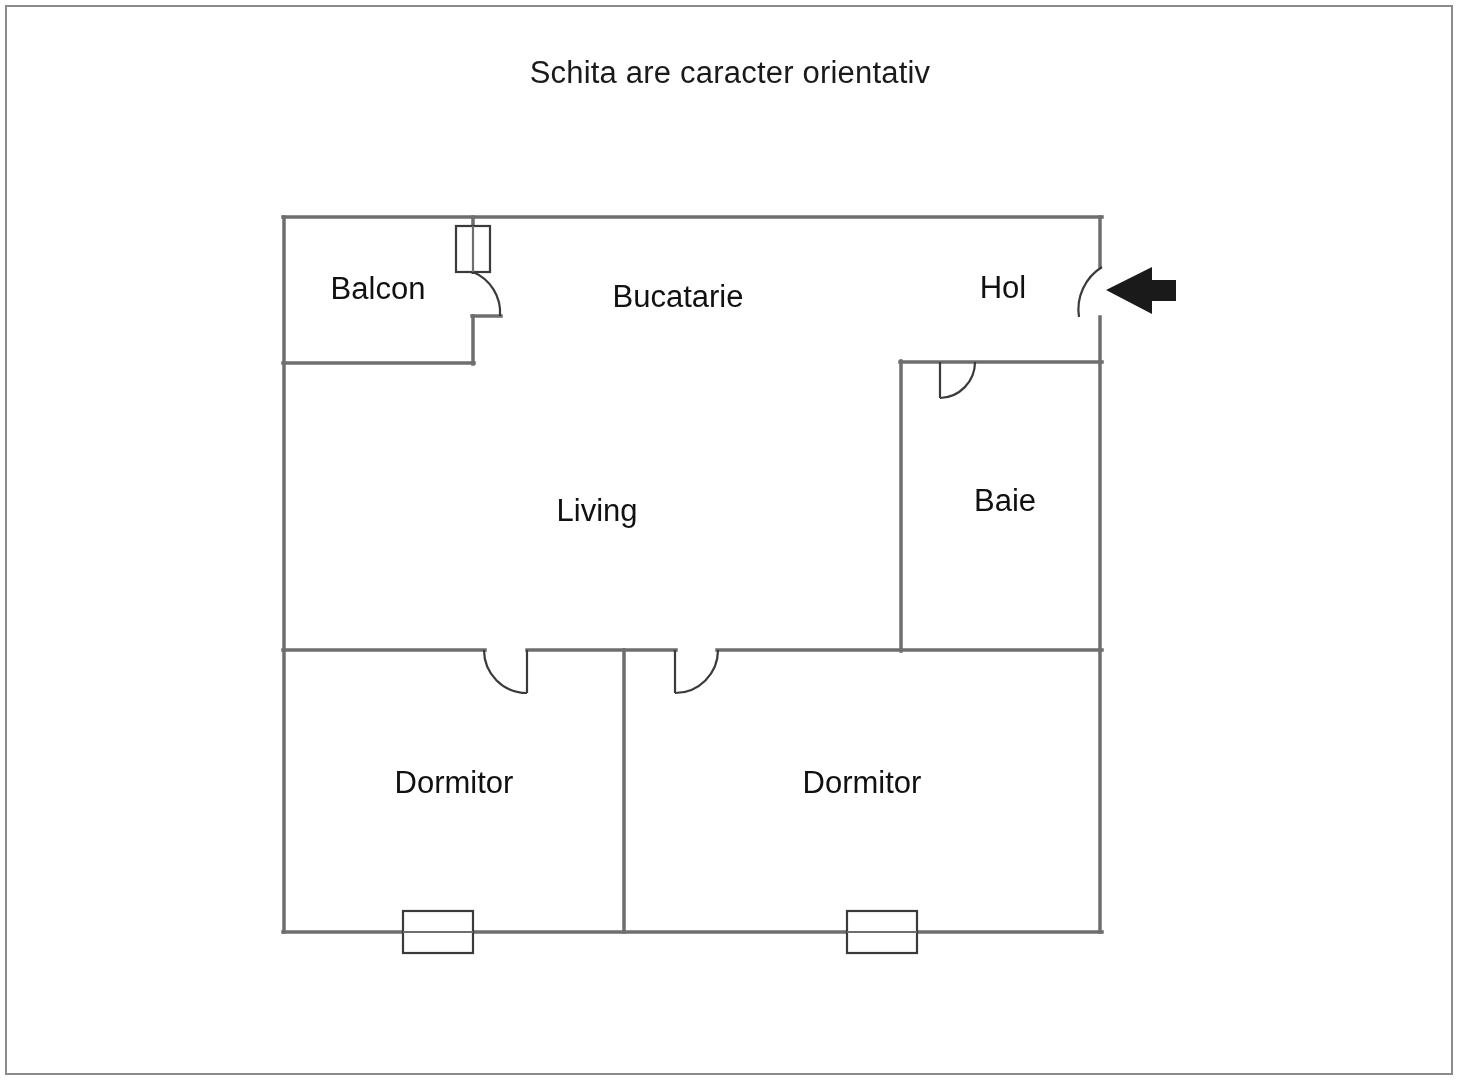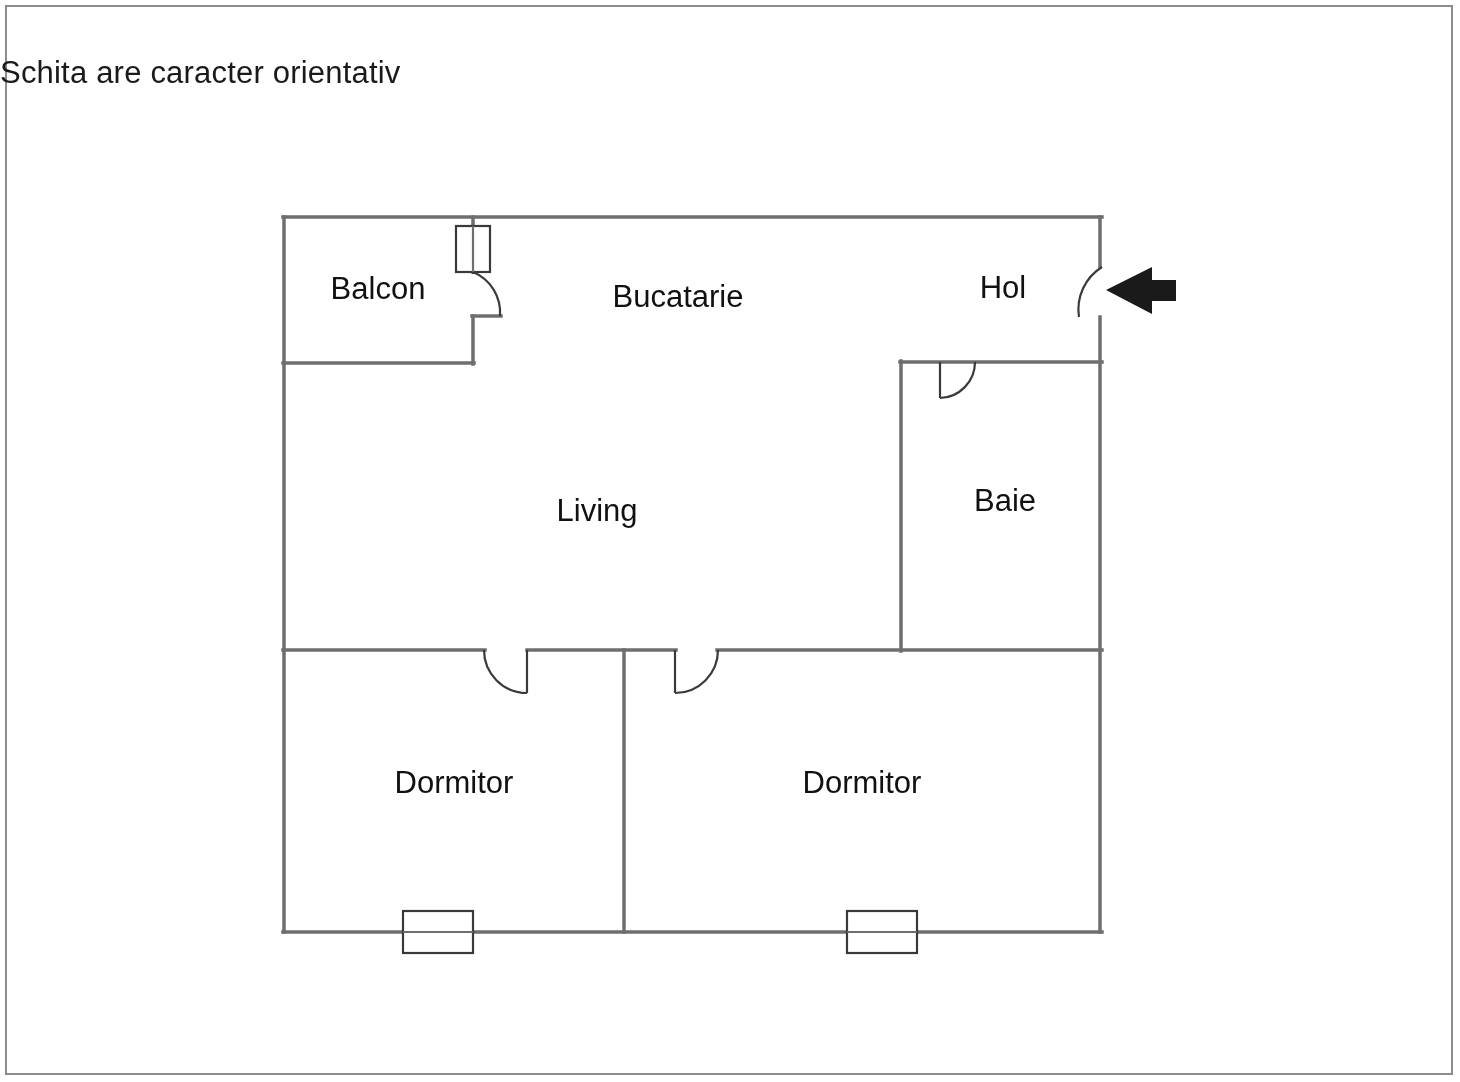--- a/index.html
+++ b/index.html
@@ -28,21 +28,21 @@
     height: 1070px;
     border: 2px solid #8c8c8c;
     box-sizing: border-box;
     pointer-events: none;
   }
   #plan-title {
     position: absolute;
     left: 0;
     top: 55px;
     width: 1460px;
-    text-align: left;
+    text-align: center;
     font-size: 31px;
     color: #1a1a1a;
     font-family: "Liberation Sans", sans-serif;
     letter-spacing: 0.2px;
     white-space: nowrap;
   }
   #floorplan-svg {
     position: absolute;
     left: 0;
     top: 0;

